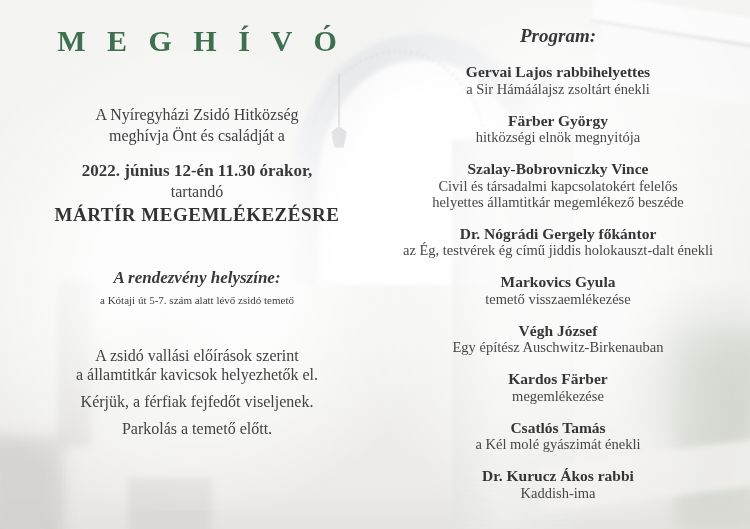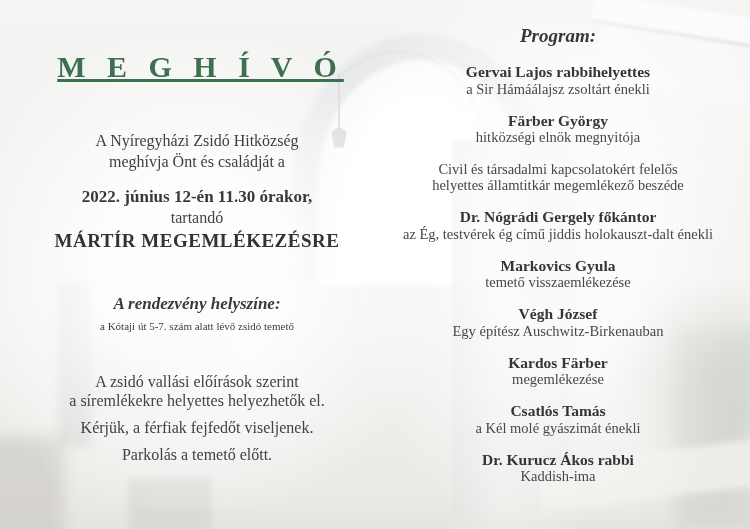--- a/index.html
+++ b/index.html
@@ -53,21 +53,21 @@
   .bottom-left-dark{left:-16px;top:436px;width:80px;height:110px;background:#c9c6c2;opacity:.6;filter:blur(8px);}
   .wash-left{left:-40px;top:40px;width:470px;height:470px;
     background:radial-gradient(ellipse at 50% 50%,rgba(255,255,255,.85) 30%,rgba(255,255,255,0) 75%);}
   .wash-right{left:360px;top:0px;width:400px;height:520px;
     background:radial-gradient(ellipse at 50% 45%,rgba(255,255,255,.75) 30%,rgba(255,255,255,0) 78%);}
   
   .col{position:absolute;top:0;text-align:center;}
   .col .line{white-space:nowrap;}
   .left-col{left:15px;width:364px;}
   .right-col{left:383px;width:350px;}
-  .title{margin-top:50px;font-size:30px;font-weight:bold;letter-spacing:7px;color:#3e6f4e;line-height:34px;text-indent:7px;text-decoration:underline;}
+  .title{margin-top:24px;font-size:30px;font-weight:bold;letter-spacing:7px;color:#3e6f4e;line-height:34px;text-indent:7px;}
   .intro{margin-top:46px;font-size:16px;line-height:21px;color:#3e3e40;}
   .date-line{margin-top:14px;font-size:17px;font-weight:bold;line-height:21px;color:#38383a;}
   .tartando{font-size:16px;line-height:22px;color:#424244;text-align:center;}
   .event-name{margin-top:0;font-size:19px;font-weight:bold;letter-spacing:.5px;line-height:24px;color:#333335;}
   .venue-label{margin-top:40px;font-size:17px;font-style:italic;font-weight:bold;line-height:22px;color:#39393b;}
   .venue{font-size:11px;line-height:22px;color:#3e3e40;}
   .notes{margin-top:35px;}
   .note{margin-bottom:8px;font-size:16px;line-height:19px;color:#424244;}
   .program-heading{margin-top:24px;margin-bottom:16px;font-size:19px;font-style:italic;font-weight:bold;line-height:24px;color:#38383a;}
   .program-item{margin-bottom:16px;}
@@ -106,21 +106,21 @@
       <div class="line">meghívja Önt és családját a</div>
     </div>
     <div class="date-line line">2022. június 12-én 11.30 órakor,</div>
     <div class="tartando line">tartandó</div>
     <div class="event-name line">MÁRTÍR MEGEMLÉKEZÉSRE</div>
     <div class="venue-label line">A rendezvény helyszíne:</div>
     <div class="venue line">a Kótaji út 5-7. szám alatt lévő zsidó temető</div>
     <div class="notes">
       <div class="note">
         <div class="line">A zsidó vallási előírások szerint</div>
-        <div class="line">a síremlékekre helyettes helyezhetők el.</div>
+        <div class="line">a államtitkár kavicsok helyezhetők el.</div>
       </div>
       <div class="note">
         <div class="line">Kérjük, a férfiak fejfedőt viseljenek.</div>
       </div>
       <div class="note">
         <div class="line">Parkolás a temető előtt.</div>
       </div>
     </div>
   </div>
 
@@ -129,20 +129,21 @@
 
     <div class="program-item">
       <div class="program-name line">Gervai Lajos rabbihelyettes</div>
       <div class="program-desc line">a Sir Hámáálajsz zsoltárt énekli</div>
     </div>
     <div class="program-item">
       <div class="program-name line">Färber György</div>
       <div class="program-desc line">hitközségi elnök megnyitója</div>
     </div>
     <div class="program-item">
+      <div class="program-name line">Szalay-Bobrovniczky Vince</div>
       <div class="program-desc line">Civil és társadalmi kapcsolatokért felelős</div>
       <div class="program-desc line">helyettes államtitkár megemlékező beszéde</div>
     </div>
     <div class="program-item">
       <div class="program-name line">Dr. Nógrádi Gergely főkántor</div>
       <div class="program-desc line">az Ég, testvérek ég című jiddis holokauszt-dalt énekli</div>
     </div>
     <div class="program-item">
       <div class="program-name line">Markovics Gyula</div>
       <div class="program-desc line">temető visszaemlékezése</div>

